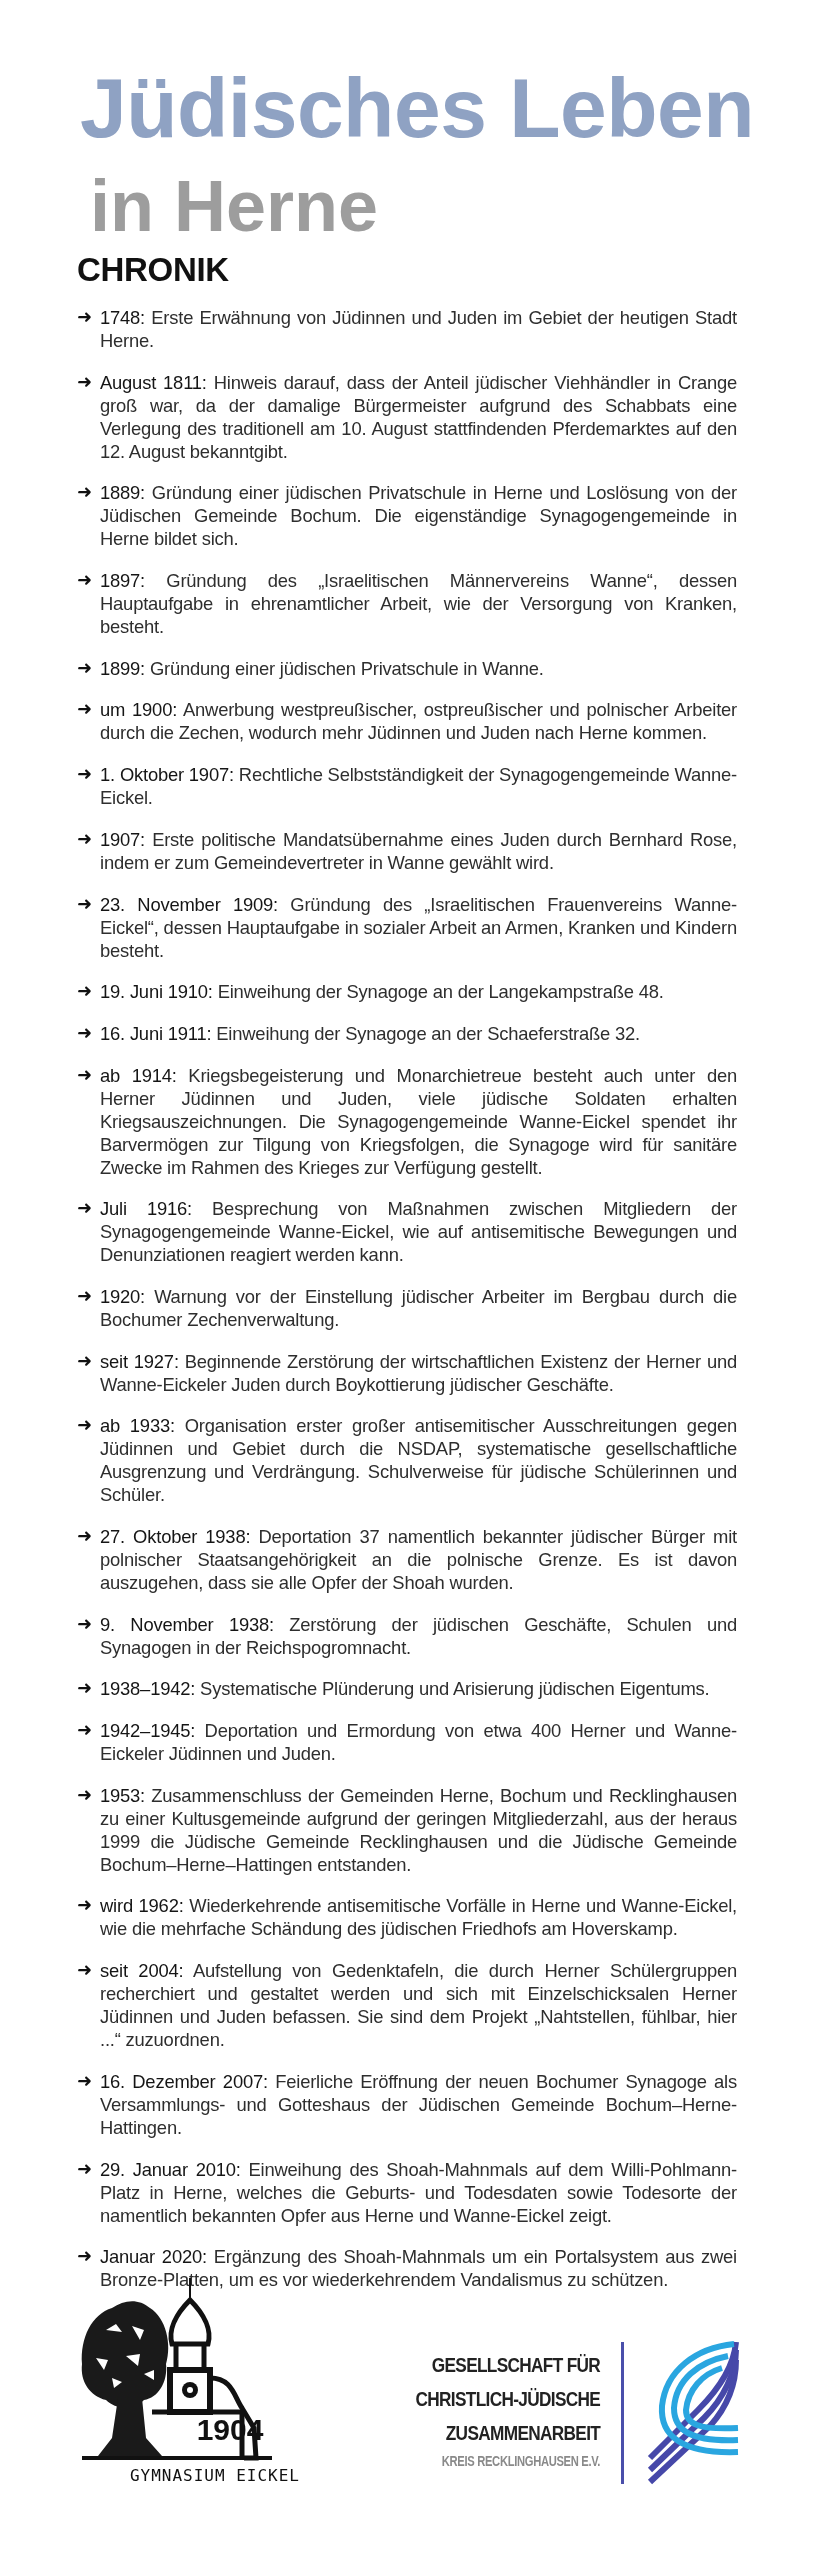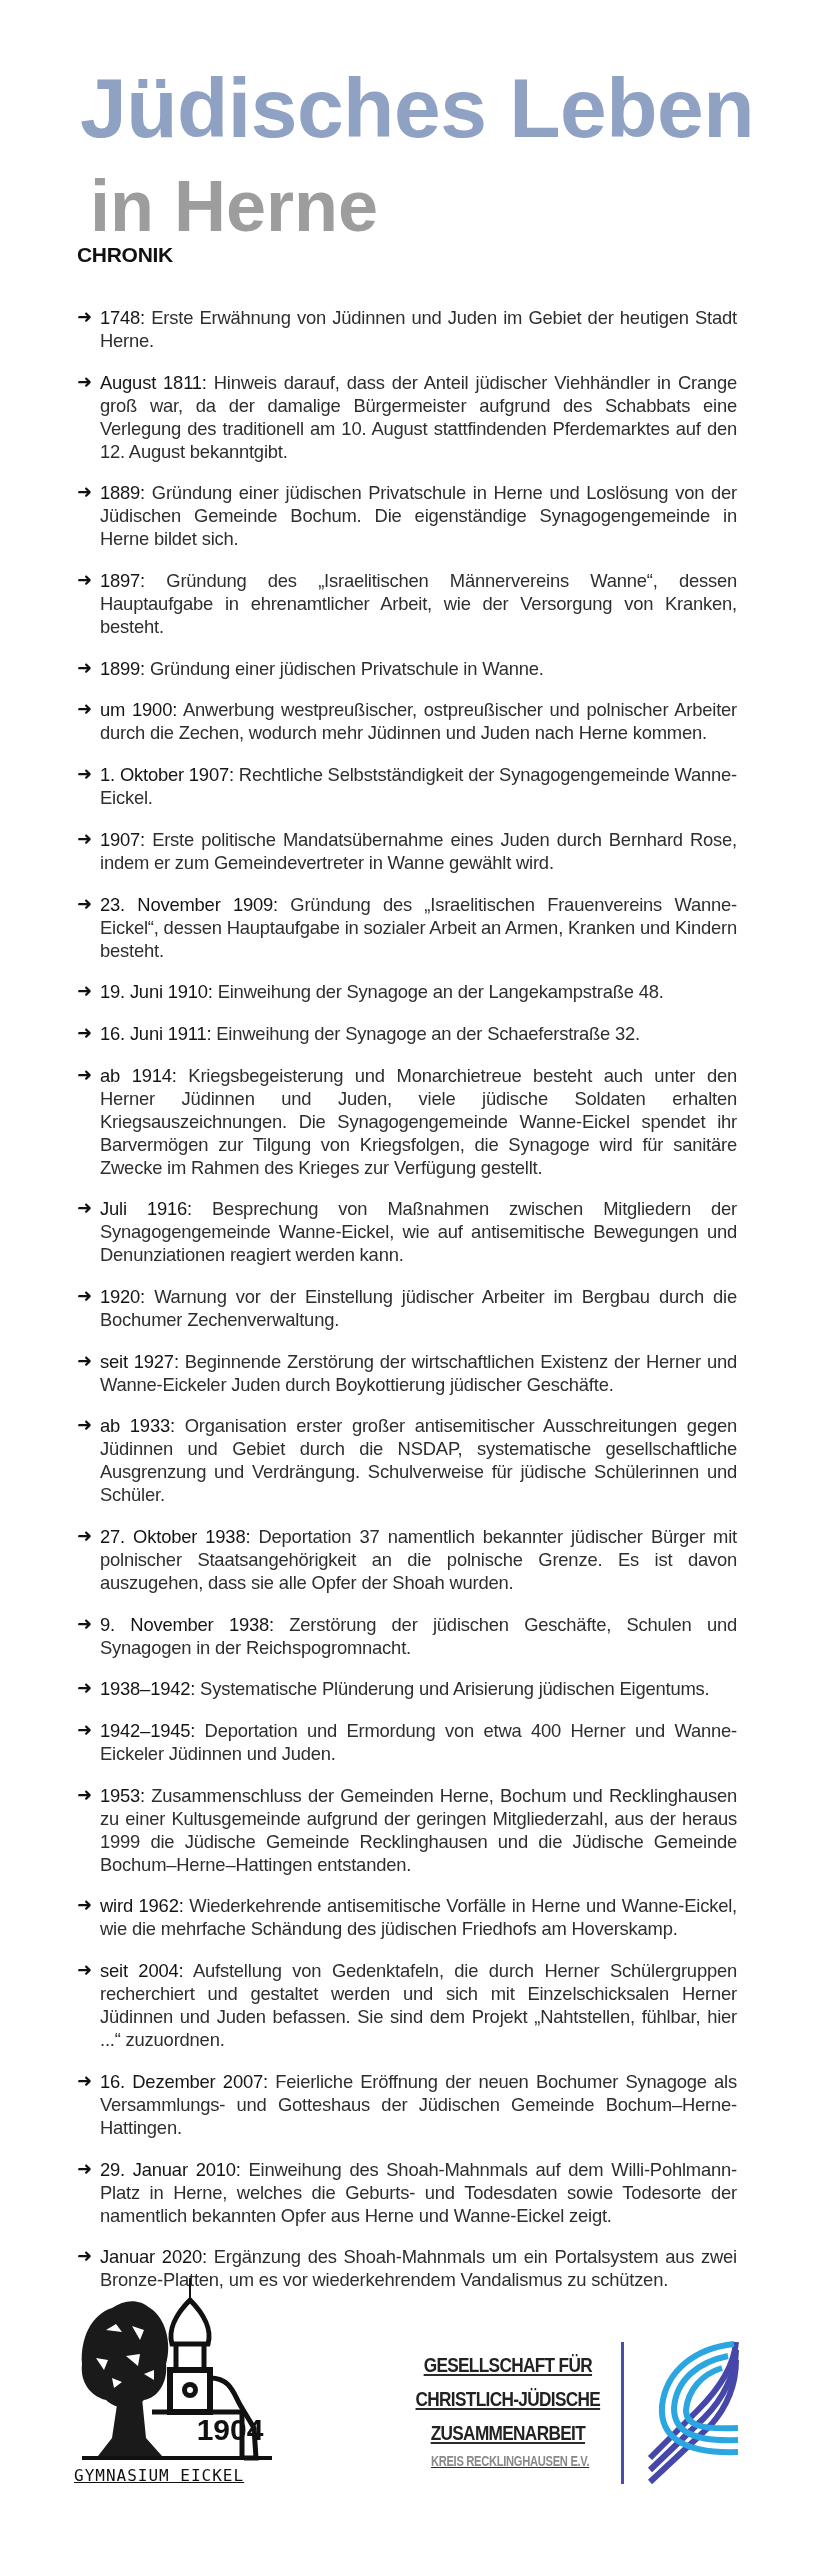--- a/index.html
+++ b/index.html
@@ -2,34 +2,34 @@
 <html><head>
 <meta charset="utf-8">
 <style>
   html, body { margin: 0; padding: 0; background: #ffffff; }
   body { width: 814px; height: 2560px; position: relative; overflow: hidden;
          font-family: "Liberation Sans", "DejaVu Sans", sans-serif; color: #2b2b2b; }
   .title-main { position: absolute; left: 80px; top: 66px; margin: 0;
                 font-size: 84px; font-weight: bold; color: #8fa2c3; letter-spacing: -0.5px; line-height: 1; }
   .title-sub { position: absolute; left: 74px; top: 154px; margin: 16px;
                font-size: 72px; font-weight: bold; color: #9d9d9d; line-height: 1; }
-  .section-heading { position: absolute; left: 77px; top: 244px; margin: 0;
-                     font-size: 21px; font-weight: bold; color: #111; line-height: 1; letter-spacing: -0.3px; }
+  .section-heading { position: absolute; left: 77px; top: 253px; margin: 0;
+                     font-size: 33px; font-weight: bold; color: #111; line-height: 1; letter-spacing: -0.3px; }
   .chronik { position: absolute; left: 77px; top: 306px; width: 660px; margin: 0; padding: 0; list-style: none; }
   .entry { position: relative; padding-left: 23px; font-size: 18.4px; line-height: 23px;
            margin: 0 0 18.7px 0; text-align: justify; hyphens: manual; color: #2e2e2e; letter-spacing: -0.2px; }
   .entry .arrow { position: absolute; left: 0; top: 0; font-weight: bold; color: #111; font-size: 18px; }
   .entry .date { font-weight: normal; color: #151515; }
   .footer-left { position: absolute; left: 72px; top: 2278px; width: 230px; height: 220px; }
   .footer-left svg { position: absolute; left: 0; top: 0; }
   .school-year { position: absolute; left: 108px; top: 137px; width: 100px; text-align: center;
                  font-size: 30px; font-weight: bold; color: #111; line-height: 1; }
-  .school-name { position: absolute; left: 2px; top: 190px; width: 226px; text-align: left;
-                 font-family: "DejaVu Sans Mono", monospace; font-size: 16px; letter-spacing: 1px; color: #111; line-height: 1; text-decoration: underline; }
-  .org-block { position: absolute; right: 214px; top: 2348px; text-align: center; text-decoration: underline; }
+  .school-name { position: absolute; left: 2px; top: 190px; width: 226px; text-align: right;
+                 font-family: "DejaVu Sans Mono", monospace; font-size: 16px; letter-spacing: 1px; color: #111; line-height: 1; }
+  .org-block { position: absolute; right: 214px; top: 2348px; text-align: right; }
   .org-line { font-family: "Liberation Sans", sans-serif; font-weight: bold; color: #222; font-size: 21px;
               line-height: 34px; letter-spacing: -0.8px; transform: scaleX(0.82); transform-origin: right center; white-space: nowrap; }
   .org-sub { font-family: "Liberation Sans", sans-serif; font-weight: bold; color: #8a8a8a; font-size: 14px;
              line-height: 18px; letter-spacing: -0.4px; transform: scaleX(0.8); transform-origin: right center; white-space: nowrap; margin-top: 2px; }
   .org-divider { position: absolute; left: 621px; top: 2342px; width: 3px; height: 142px; background: #4a4fab; }
   .org-emblem { position: absolute; left: 646px; top: 2340px; }
 </style>
 </head>
 <body>
 

